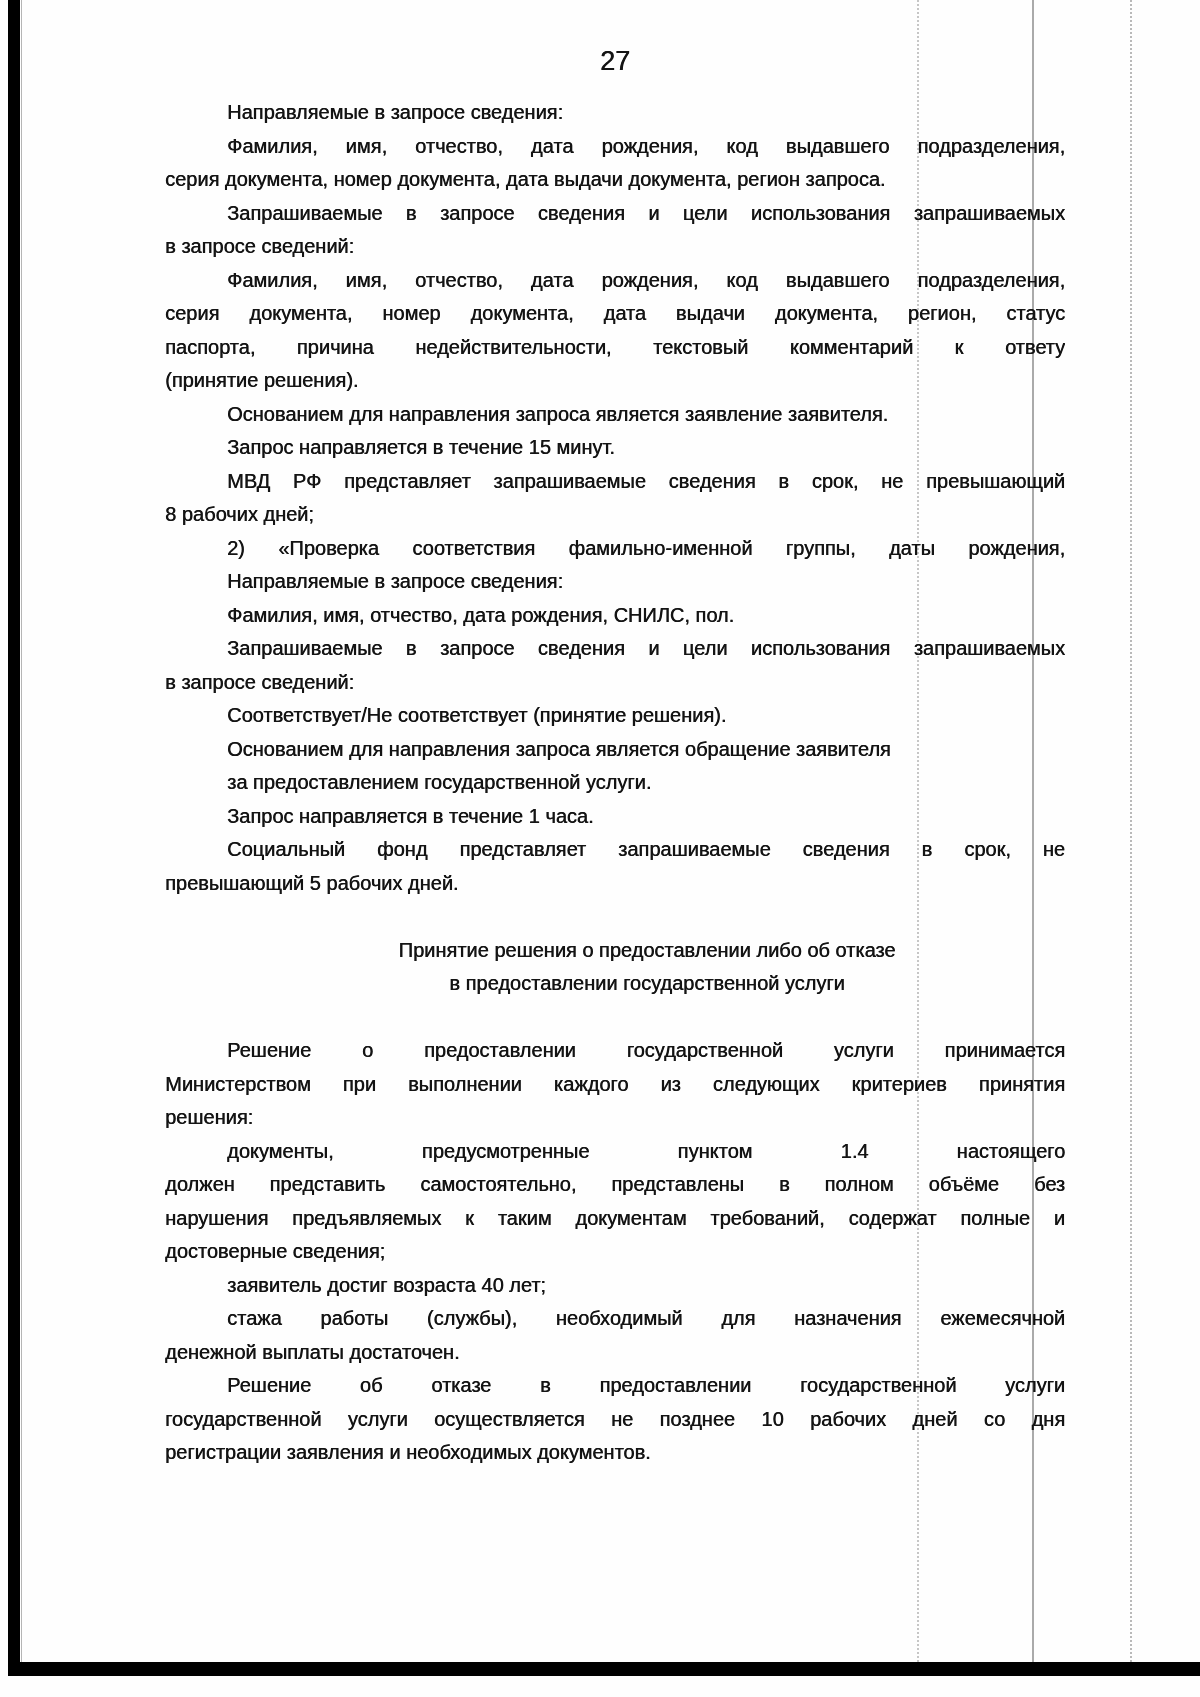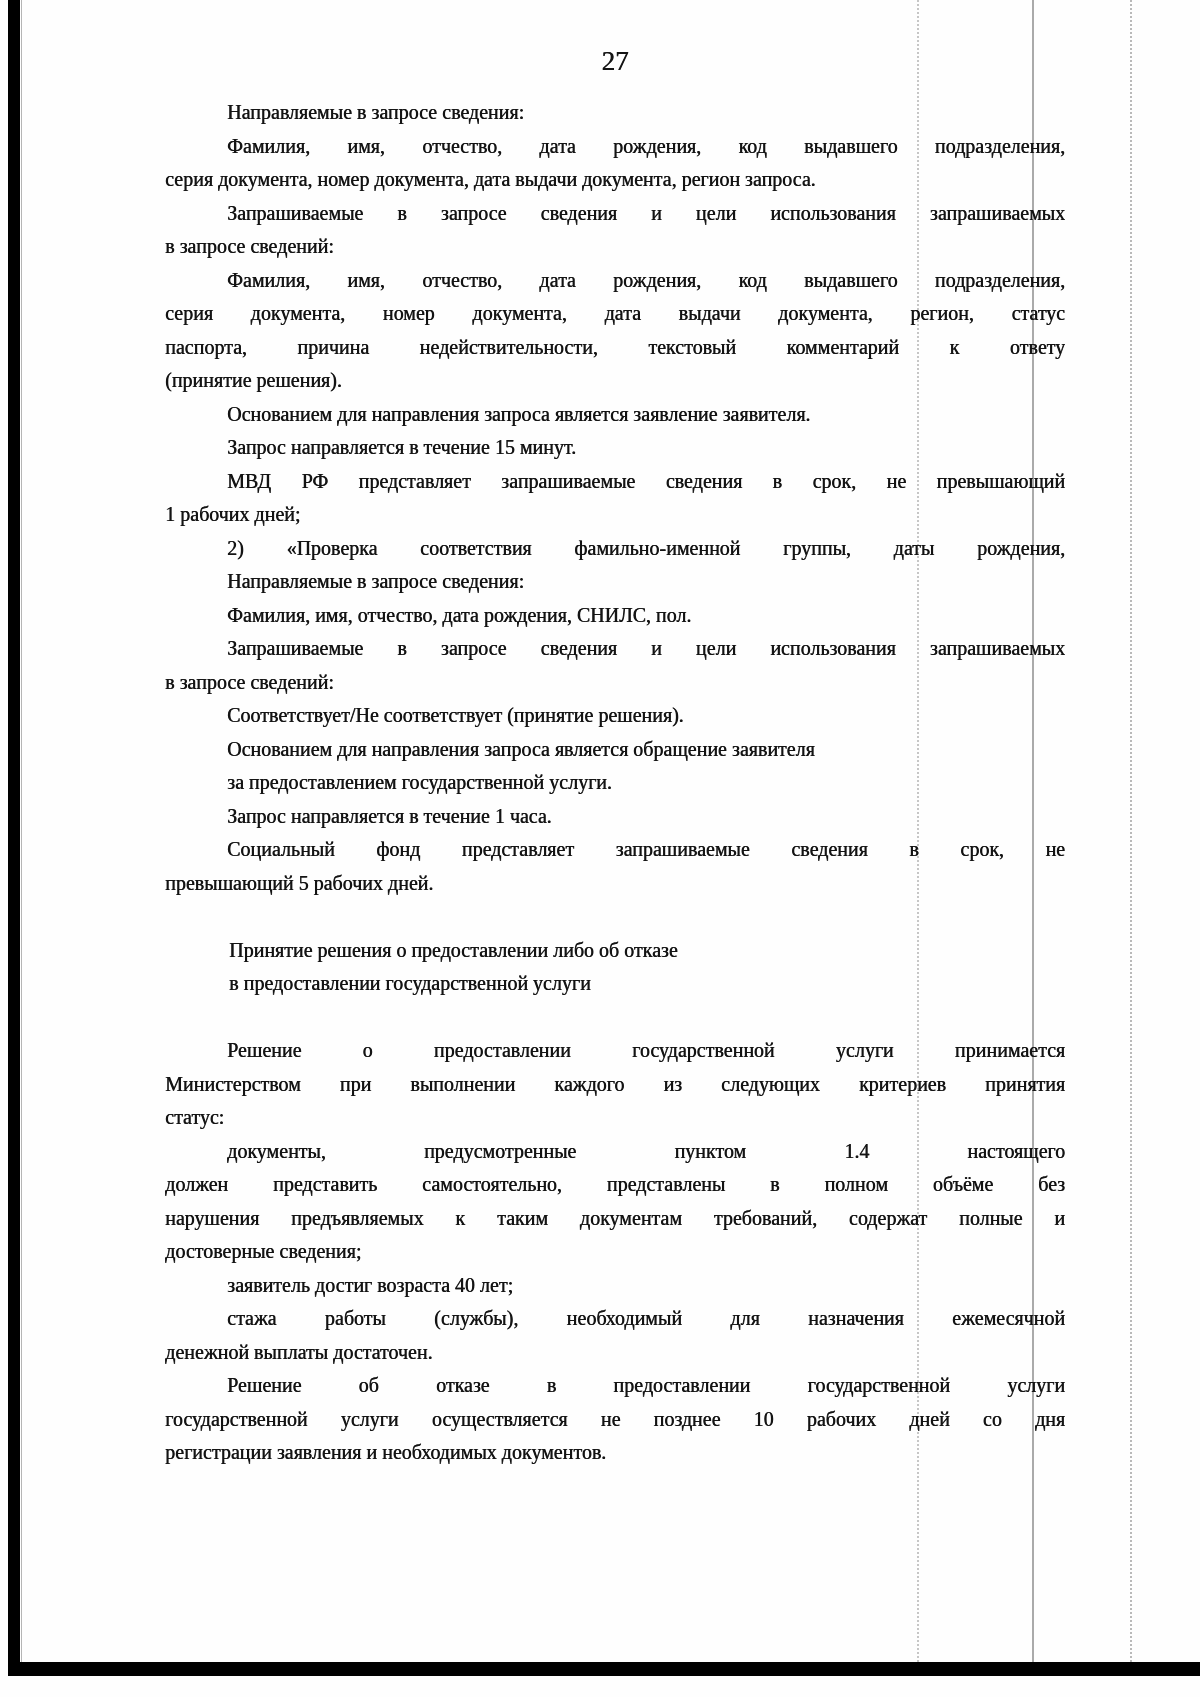--- a/index.html
+++ b/index.html
@@ -6,21 +6,21 @@
     margin: 0;
     padding: 0;
     background: #ffffff;
   }
   .scan-page {
     position: relative;
     width: 1200px;
     height: 1697px;
     background: #fefefe;
     overflow: hidden;
-    font-family: Liberation Serif, serif;
+    font-family: Liberation Sans, sans-serif;
     color: #141414;
   }
   
   .edge-left {
     position: absolute;
     left: 8px; top: 0;
     width: 12px; height: 1676px;
     background: #000;
   }
   .edge-left-hairline {
@@ -80,21 +80,21 @@
   }
   .line.justify {
     white-space: normal;
     text-align: justify;
     text-align-last: justify;
     overflow: hidden;
   }
   .line.indent { padding-left: 62px; }
   .line.indent.justify { padding-left: 62px; }
   .line.center {
-    text-align: left;
+    text-align: center;
     padding-left: 64px; 
   }
   .line.blank { height: 33.5px; }
 </style>
 </head>
 <body>
 
 <div class="scan-page">
 
   <div class="edge-left"></div>
@@ -112,39 +112,39 @@
       <div class="line left">серия документа, номер документа, дата выдачи документа, регион запроса.</div>
       <div class="line indent justify">Запрашиваемые в запросе сведения и цели использования запрашиваемых</div>
       <div class="line left">в запросе сведений:</div>
       <div class="line indent justify">Фамилия, имя, отчество, дата рождения, код выдавшего подразделения,</div>
       <div class="line justify">серия документа, номер документа, дата выдачи документа, регион, статус</div>
       <div class="line justify">паспорта, причина недействительности, текстовый комментарий к ответу</div>
       <div class="line left">(принятие решения).</div>
       <div class="line indent left">Основанием для направления запроса является заявление заявителя.</div>
       <div class="line indent left">Запрос направляется в течение 15 минут.</div>
       <div class="line indent justify">МВД РФ представляет запрашиваемые сведения в срок, не превышающий</div>
-      <div class="line left">1 рабочих дней;</div>
+      <div class="line left">8 рабочих дней;</div>
       <div class="line indent justify">2) «Проверка соответствия фамильно-именной группы, даты рождения,</div>
       <div class="line indent left">Направляемые в запросе сведения:</div>
       <div class="line indent left">Фамилия, имя, отчество, дата рождения, СНИЛС, пол.</div>
       <div class="line indent justify">Запрашиваемые в запросе сведения и цели использования запрашиваемых</div>
       <div class="line left">в запросе сведений:</div>
       <div class="line indent left">Соответствует/Не соответствует (принятие решения).</div>
       <div class="line indent left">Основанием для направления запроса является обращение заявителя</div>
       <div class="line indent left">за предоставлением государственной услуги.</div>
       <div class="line indent left">Запрос направляется в течение 1 часа.</div>
       <div class="line indent justify">Социальный фонд представляет запрашиваемые сведения в срок, не</div>
       <div class="line left">превышающий 5 рабочих дней.</div>
       <div class="line blank"></div>
       <div class="line center">Принятие решения о предоставлении либо об отказе</div>
       <div class="line center">в предоставлении государственной услуги</div>
       <div class="line blank"></div>
       <div class="line indent justify">Решение о предоставлении государственной услуги принимается</div>
       <div class="line justify">Министерством при выполнении каждого из следующих критериев принятия</div>
-      <div class="line left">статус:</div>
+      <div class="line left">решения:</div>
       <div class="line indent justify">документы, предусмотренные пунктом 1.4 настоящего</div>
       <div class="line justify">должен представить самостоятельно, представлены в полном объёме без</div>
       <div class="line justify">нарушения предъявляемых к таким документам требований, содержат полные и</div>
       <div class="line left">достоверные сведения;</div>
       <div class="line indent left">заявитель достиг возраста 40 лет;</div>
       <div class="line indent justify">стажа работы (службы), необходимый для назначения ежемесячной</div>
       <div class="line left">денежной выплаты достаточен.</div>
       <div class="line indent justify">Решение об отказе в предоставлении государственной услуги</div>
       <div class="line justify">государственной услуги осуществляется не позднее 10 рабочих дней со дня</div>
       <div class="line left">регистрации заявления и необходимых документов.</div>

